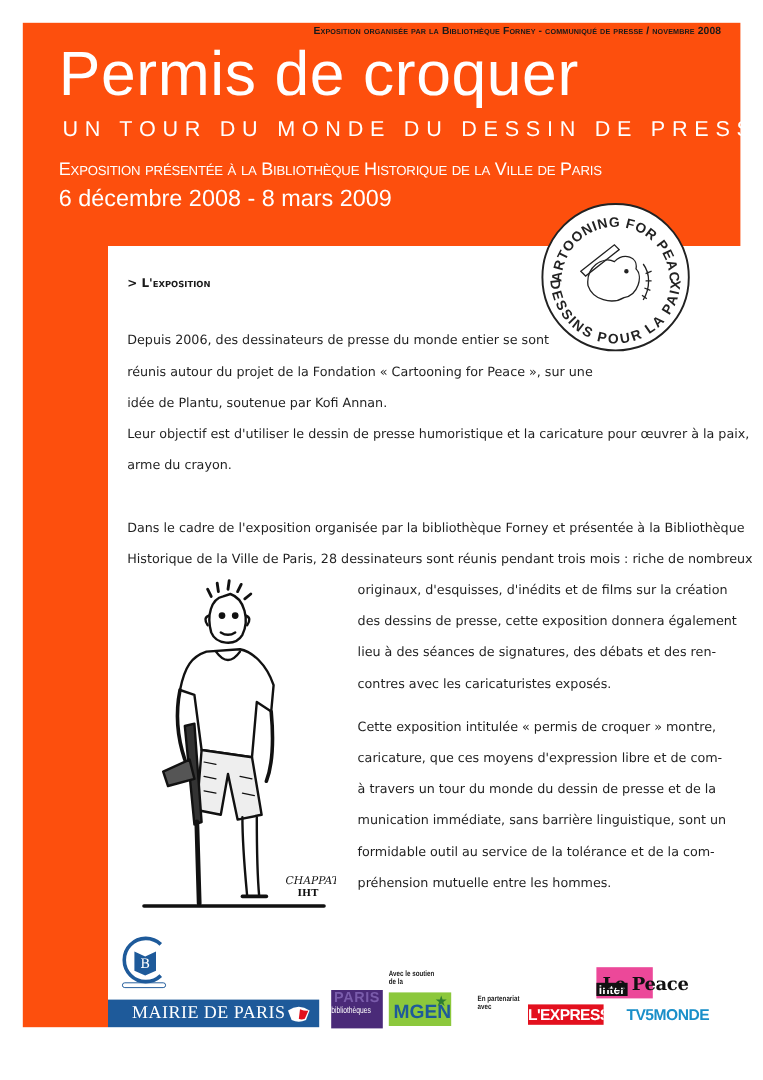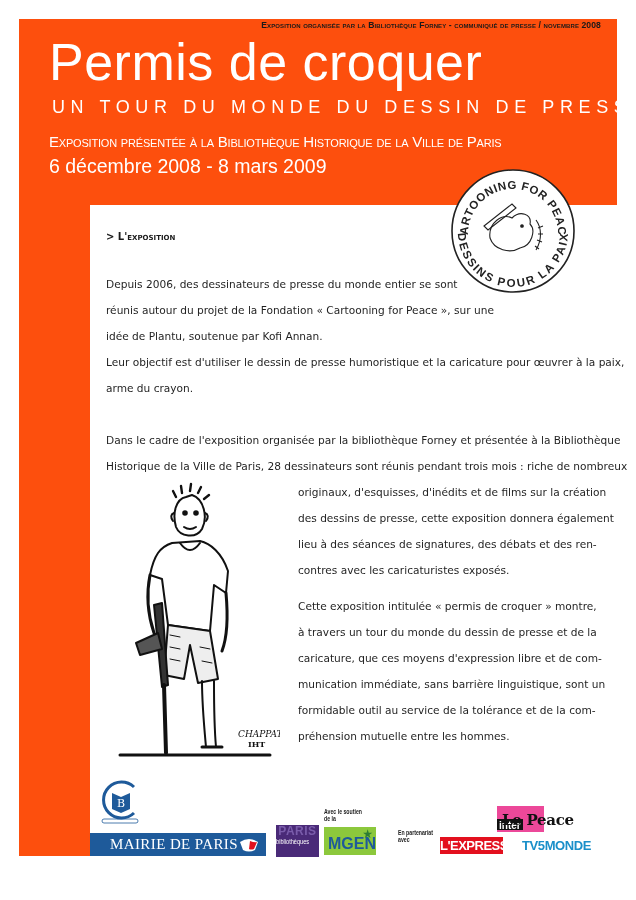--- a/index.html
+++ b/index.html
@@ -87,22 +87,22 @@
 
 <div id="p3b" class="para">
   <span class="line">originaux, d'esquisses, d'inédits et de films sur la création</span>
   <span class="line">des dessins de presse, cette exposition donnera également</span>
   <span class="line">lieu à des séances de signatures, des débats et des ren-</span>
   <span class="line">contres avec les caricaturistes exposés.</span>
 </div>
 
 <div id="p4" class="para">
   <span class="line">Cette exposition intitulée « permis de croquer » montre,</span>
+  <span class="line">caricature,  que ces moyens d'expression libre et de com-</span>
   <span class="line">à travers un tour du monde du dessin de presse et de la</span>
-  <span class="line">caricature,  que ces moyens d'expression libre et de com-</span>
   <span class="line">munication immédiate, sans barrière linguistique, sont un</span>
   <span class="line">formidable outil au service de la tolérance et de la com-</span>
   <span class="line">préhension mutuelle entre les hommes.</span>
 </div>
 
 <svg id="cartoon" viewBox="0 0 170 290">
   <g stroke="#111" stroke-width="2" fill="none" stroke-linecap="round" stroke-linejoin="round">
 
     <path d="M76 22 C 66 24, 62 38, 66 52 C 70 62, 86 64, 92 54 C 98 42, 94 24, 82 20 Z" fill="#fff"></path>
     <path d="M66 22 l-3 -6 M72 18 l-1 -7 M80 16 l1 -7 M88 18 l3 -6 M94 24 l5 -4" stroke-width="2.4"></path>

